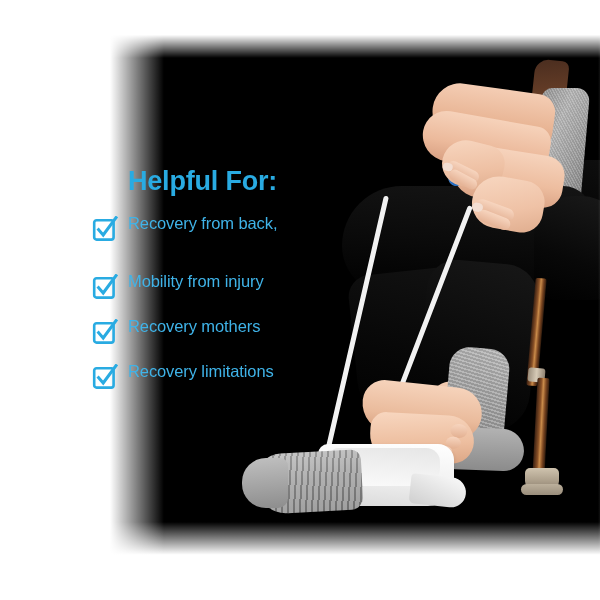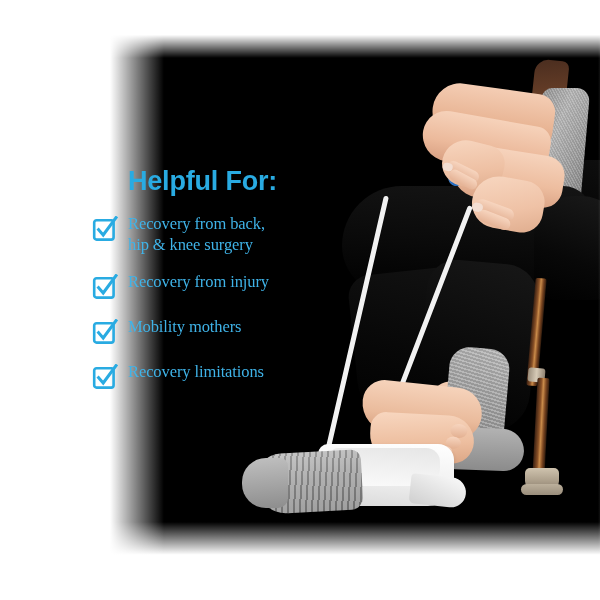--- a/index.html
+++ b/index.html
@@ -22,21 +22,20 @@
     color:#29ABE2;white-space:nowrap;
   }
 
   .check-list{position:absolute;left:48px;top:213px;width:250px;}
   .check-item{position:relative;margin-bottom:11px;min-height:34px;}
   .check-item .cb{position:absolute;left:0;top:3px;width:26px;height:26px;}
   .check-item .lbl{
     display:block;margin-left:36px;
     font-size:16.5px;line-height:21px;color:#3FB3E8;
     letter-spacing:-0.1px;
-    font-family:Liberation Serif, serif;
   }
   .check-item.two-line{min-height:46px;margin-bottom:12px;}
 
   
   .photo{position:absolute;left:190px;top:0;width:410px;height:600px;z-index:5;}
 
   
   .torso{
     position:absolute;left:303px;top:88px;width:48px;height:122px;
     background:linear-gradient(110deg,#8f8f8f 0%,#b3b3b3 35%,#9a9a9a 70%,#7f7f7f 100%);
@@ -329,41 +328,41 @@
 
     <div class="check-list">
 
       <div class="check-item two-line">
         <span class="cb">
           <svg viewBox="0 0 26 26" width="26" height="26" aria-hidden="true">
             <rect x="2.2" y="4.2" width="19.4" height="19.4" rx="2.4" ry="2.4" fill="none" stroke="#29ABE2" stroke-width="2.6"></rect>
             <path d="M6.6 13.6 L11.2 19.0 L24.0 1.6" fill="none" stroke="#29ABE2" stroke-width="3" stroke-linecap="square" stroke-linejoin="miter"></path>
           </svg>
         </span>
-        <span class="lbl"><span>Recovery from back,</span><br><span>hip &amp; knee surgery</span></span>
+        <span class="lbl"><span>Recovery from back,</span><br></span>
       </div>
 
       <div class="check-item">
         <span class="cb">
           <svg viewBox="0 0 26 26" width="26" height="26" aria-hidden="true">
             <rect x="2.2" y="4.2" width="19.4" height="19.4" rx="2.4" ry="2.4" fill="none" stroke="#29ABE2" stroke-width="2.6"></rect>
             <path d="M6.6 13.6 L11.2 19.0 L24.0 1.6" fill="none" stroke="#29ABE2" stroke-width="3" stroke-linecap="square" stroke-linejoin="miter"></path>
           </svg>
         </span>
-        <span class="lbl">Recovery from injury</span>
+        <span class="lbl">Mobility from injury</span>
       </div>
 
       <div class="check-item">
         <span class="cb">
           <svg viewBox="0 0 26 26" width="26" height="26" aria-hidden="true">
             <rect x="2.2" y="4.2" width="19.4" height="19.4" rx="2.4" ry="2.4" fill="none" stroke="#29ABE2" stroke-width="2.6"></rect>
             <path d="M6.6 13.6 L11.2 19.0 L24.0 1.6" fill="none" stroke="#29ABE2" stroke-width="3" stroke-linecap="square" stroke-linejoin="miter"></path>
           </svg>
         </span>
-        <span class="lbl">Mobility mothers</span>
+        <span class="lbl">Recovery mothers</span>
       </div>
 
       <div class="check-item">
         <span class="cb">
           <svg viewBox="0 0 26 26" width="26" height="26" aria-hidden="true">
             <rect x="2.2" y="4.2" width="19.4" height="19.4" rx="2.4" ry="2.4" fill="none" stroke="#29ABE2" stroke-width="2.6"></rect>
             <path d="M6.6 13.6 L11.2 19.0 L24.0 1.6" fill="none" stroke="#29ABE2" stroke-width="3" stroke-linecap="square" stroke-linejoin="miter"></path>
           </svg>
         </span>
         <span class="lbl">Recovery limitations</span>

